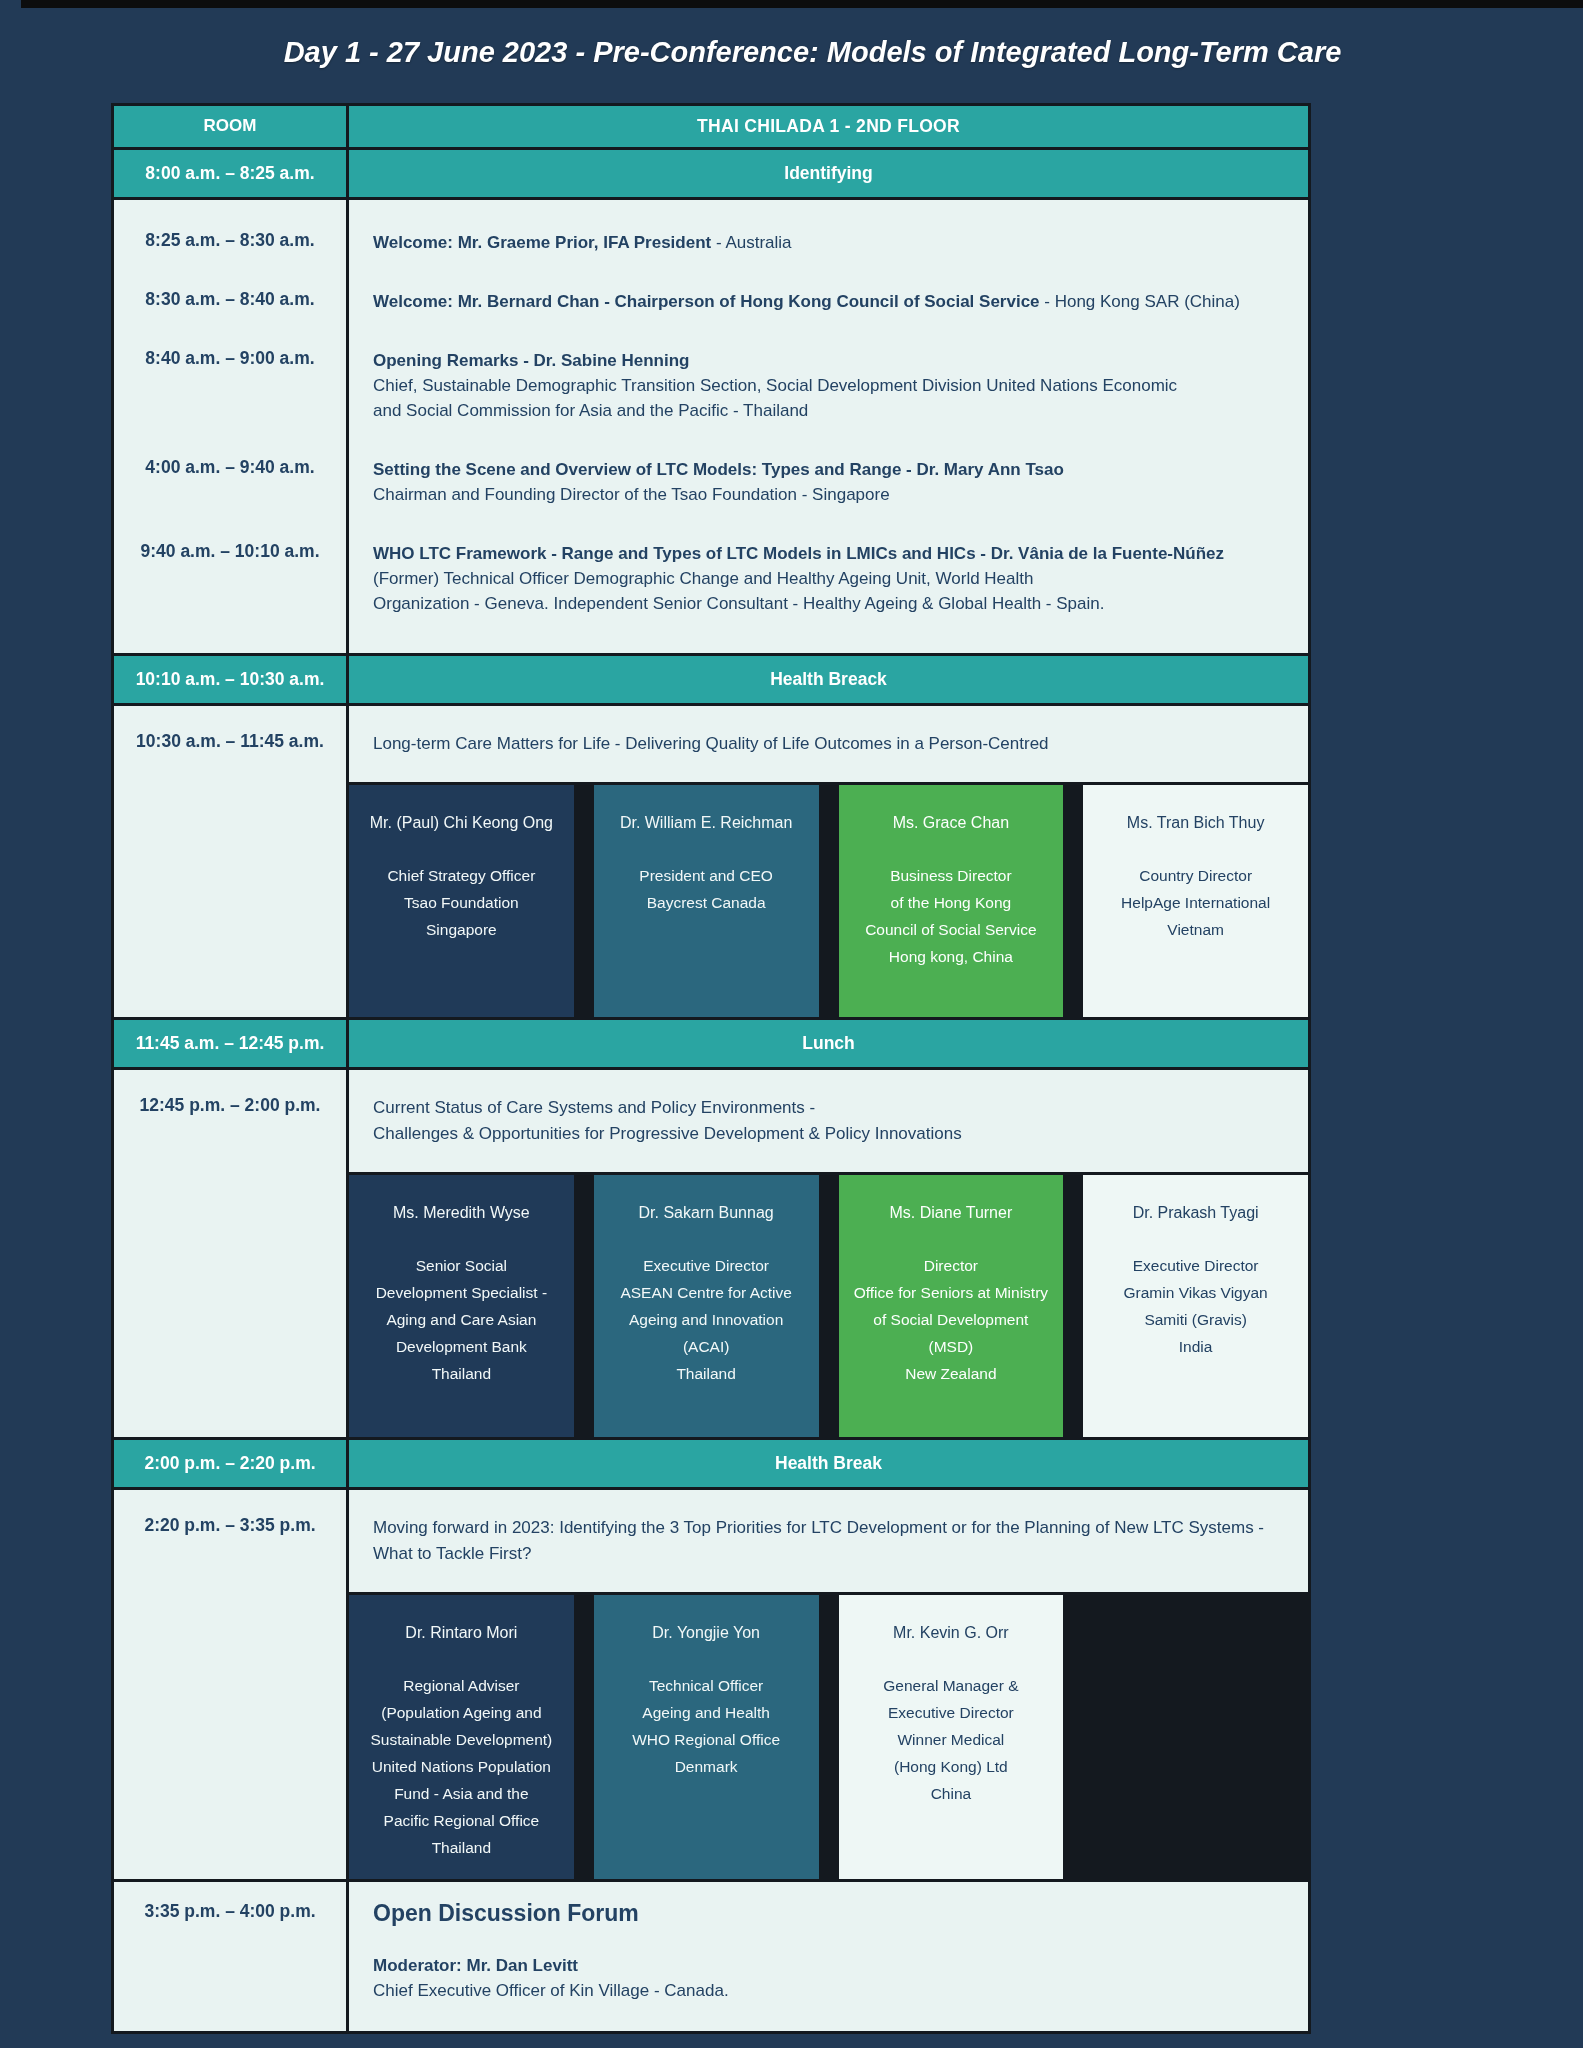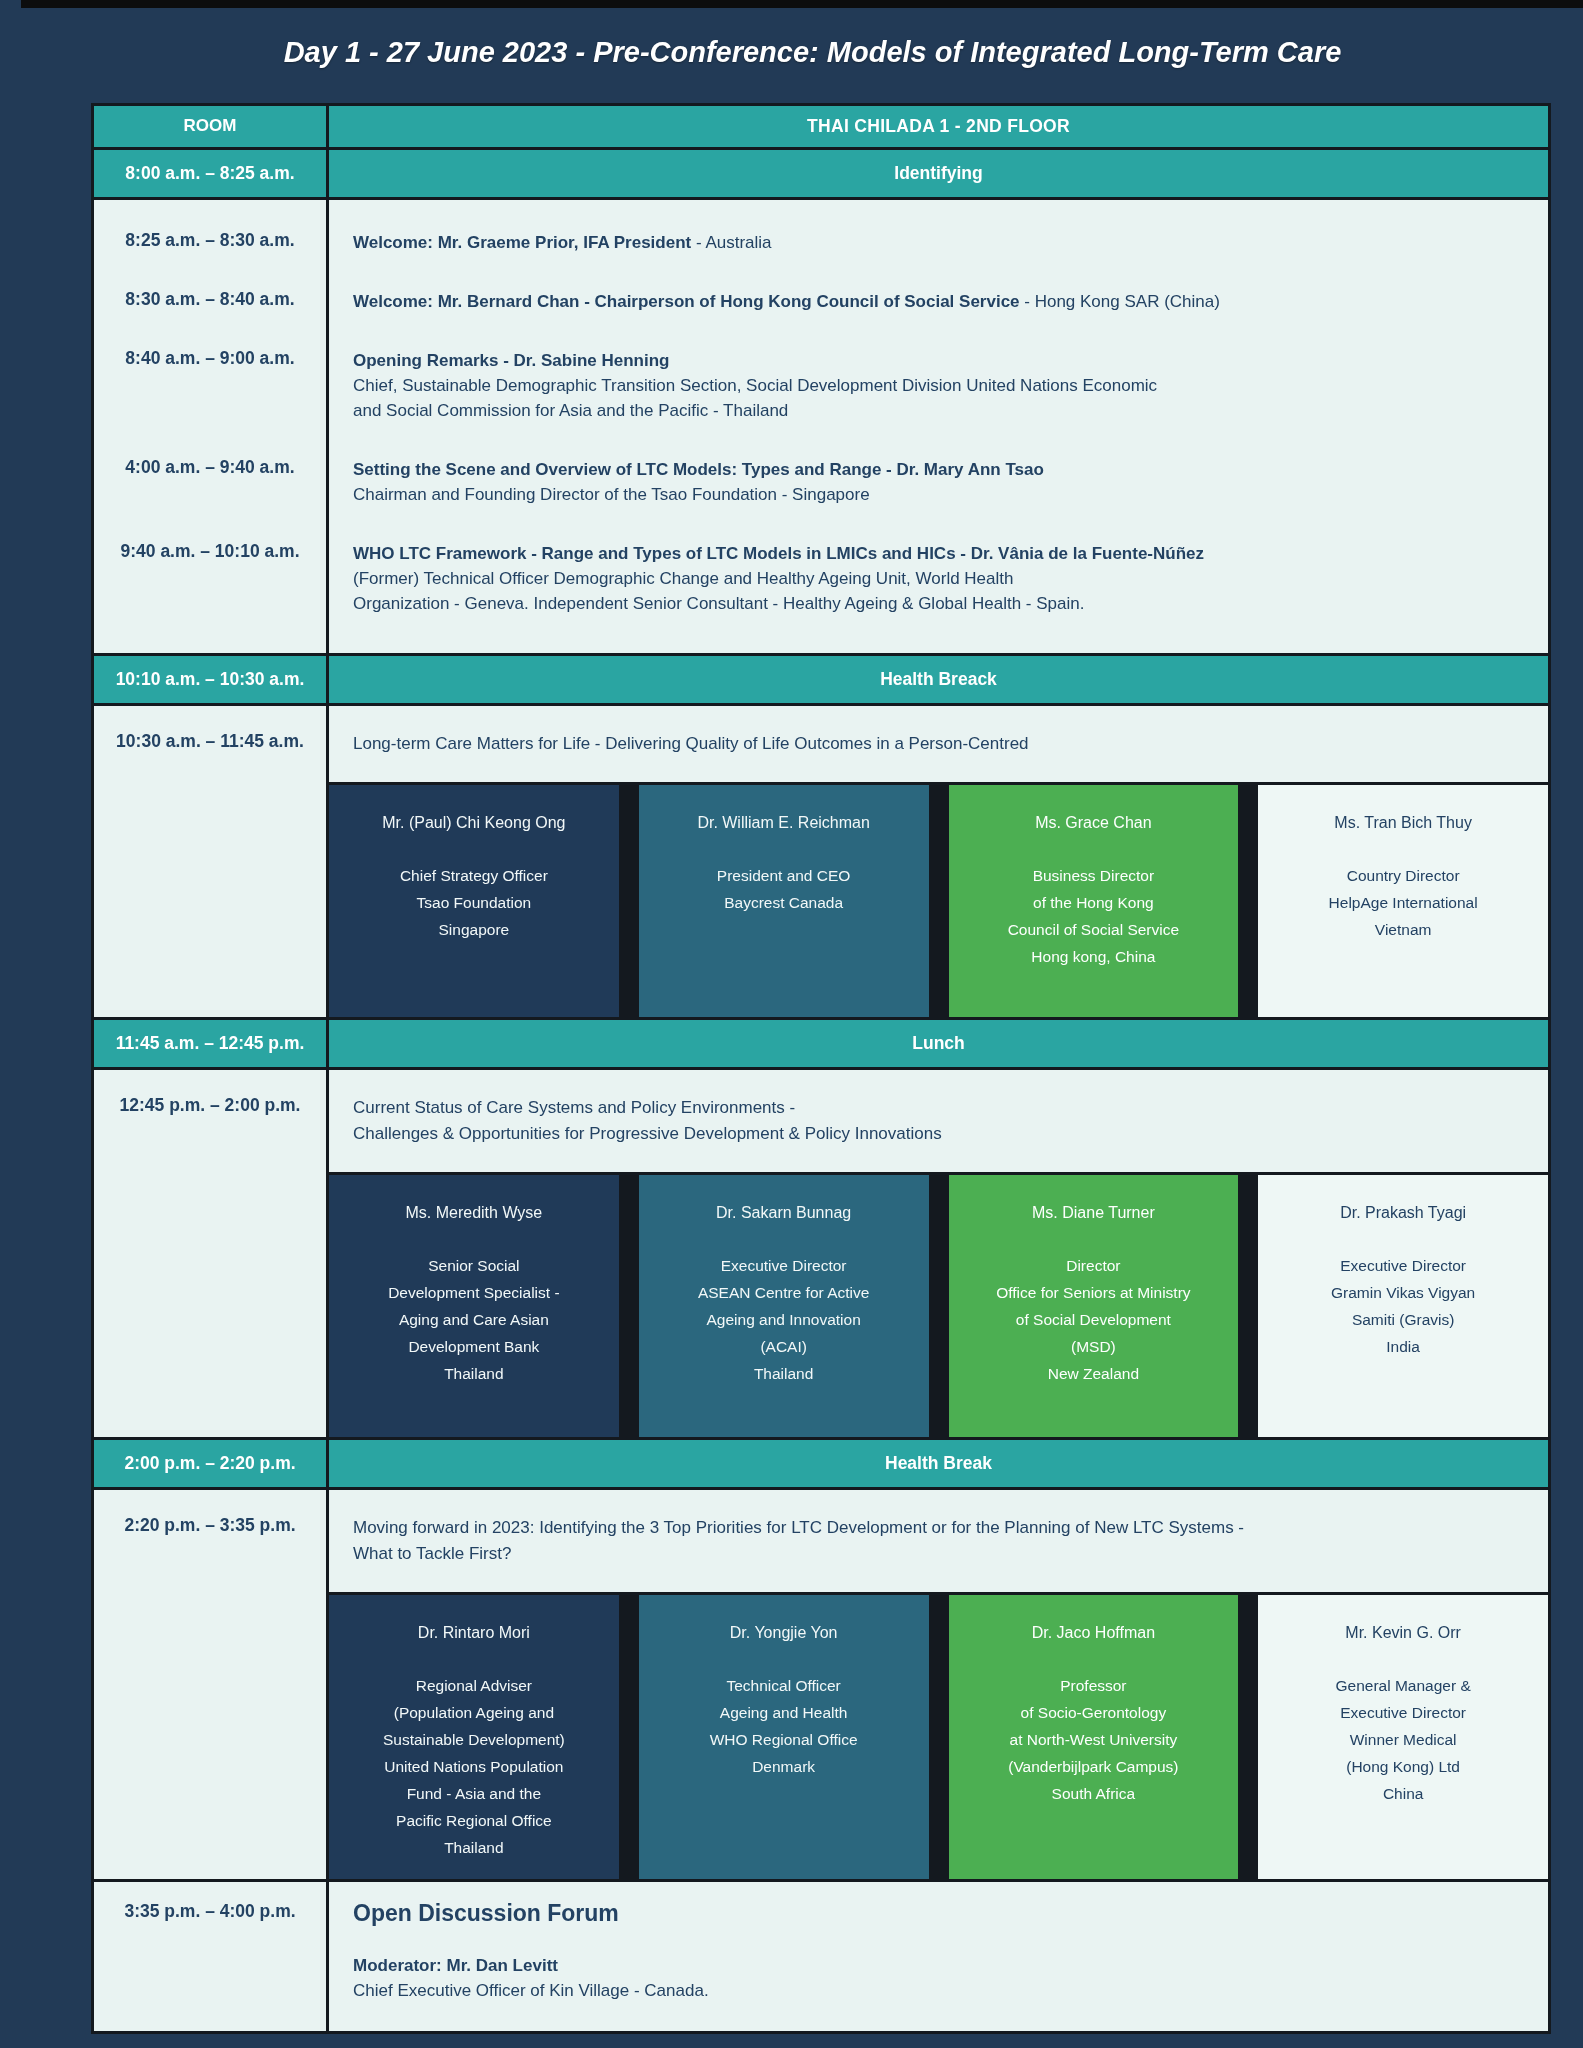--- a/index.html
+++ b/index.html
@@ -9,21 +9,21 @@
     font-family:"Liberation Sans", sans-serif;
     padding-left:21px;
   }
   .topbar { height:8px; background:var(--topbar,#0c0d0e); }
   .main-title {
     color:#ffffff; font-weight:700; font-style:italic; font-size:29px;
     text-align:center; padding:28px 20px 34px;
     text-shadow:0 1px 2px rgba(0,0,0,.35);
   }
   .sched {
-    margin-left:70px; width:1460px; box-sizing:border-box;
+    margin-left:90px; width:1200px; box-sizing:border-box;
     border:3px solid var(--border,#14191f); background:var(--light,#e9f3f2);
   }
   .sched > * + * { border-top:3px solid var(--border,#14191f); }
 
   .row, .irow { display:grid; grid-template-columns:235px minmax(0,1fr); align-items:stretch; }
   .cell { box-sizing:border-box; }
   .tcell {
     border-right:3px solid var(--border,#14191f);
     font-weight:700; font-size:17.5px; color:var(--ink,#234263);
     text-align:center;
@@ -270,30 +270,20 @@
           </div>
           <div class="card steel">
             <div class="cname">Dr. Yongjie Yon</div>
             <div class="clines">
                 <div>Technical Officer</div>
                 <div>Ageing and Health</div>
                 <div>WHO Regional Office</div>
                 <div>Denmark</div>
               </div>
           </div>
-          <div class="card green">
-            <div class="cname">Dr. Jaco Hoffman</div>
-            <div class="clines">
-                <div>Professor</div>
-                <div>of Socio-Gerontology</div>
-                <div>at North-West University</div>
-                <div>(Vanderbijlpark Campus)</div>
-                <div>South Africa</div>
-              </div>
-          </div>
           <div class="card light">
             <div class="cname">Mr. Kevin G. Orr</div>
             <div class="clines">
                 <div>General Manager &amp;</div>
                 <div>Executive Director</div>
                 <div>Winner Medical</div>
                 <div>(Hong Kong) Ltd</div>
                 <div>China</div>
               </div>
           </div>

